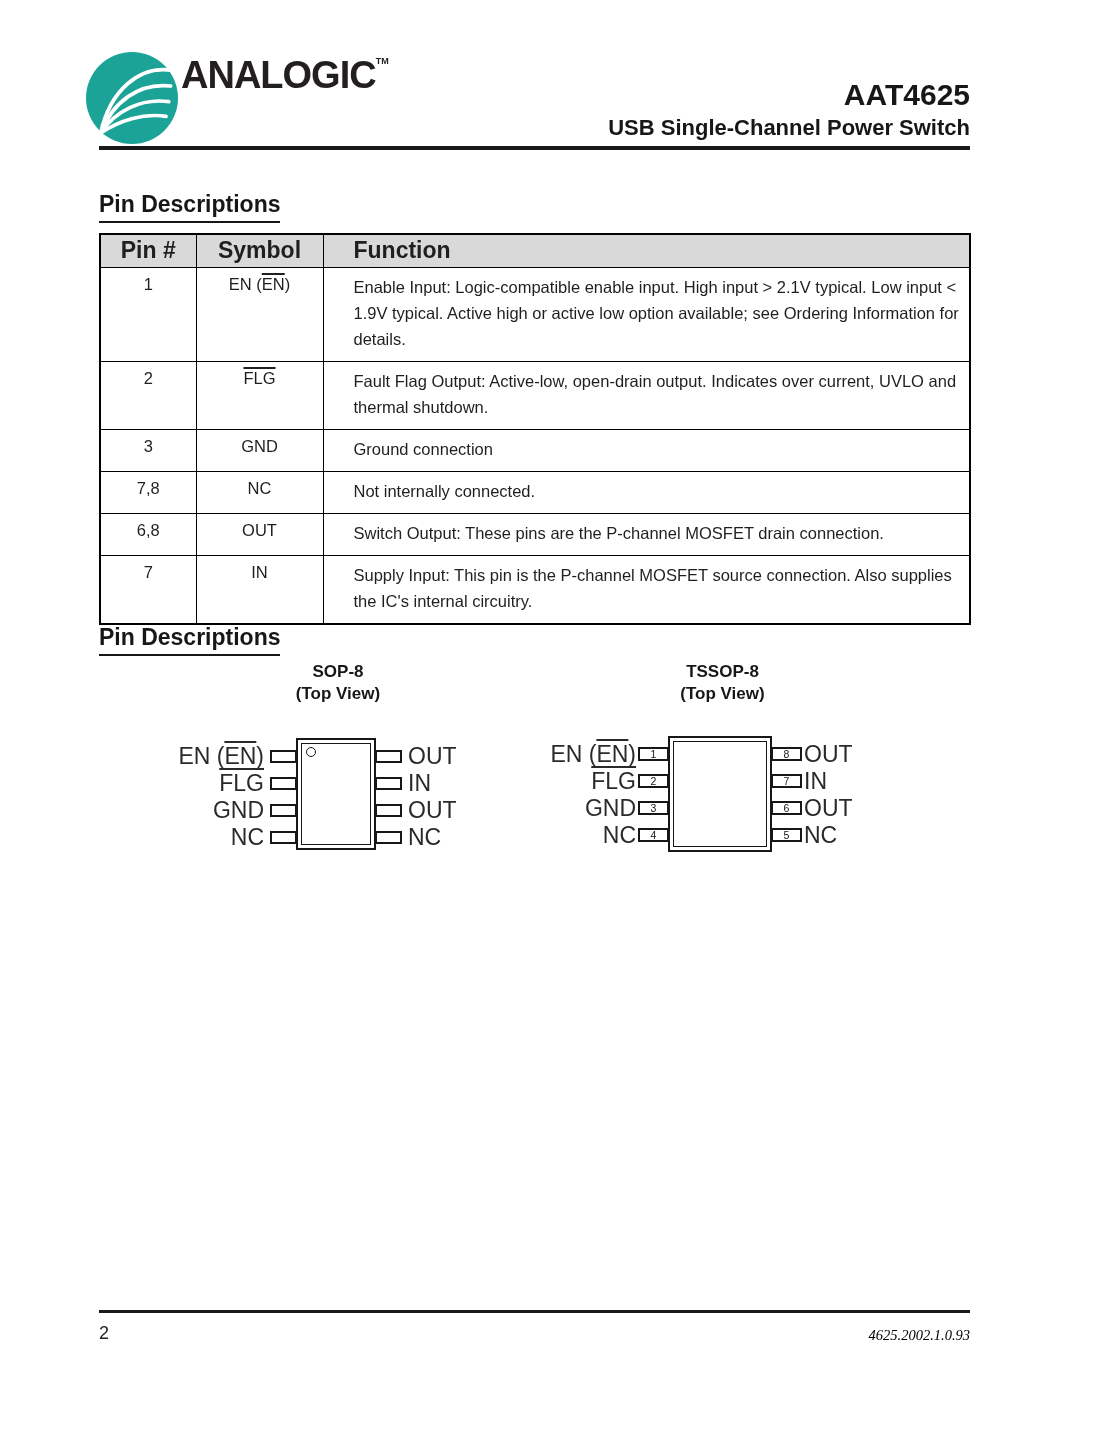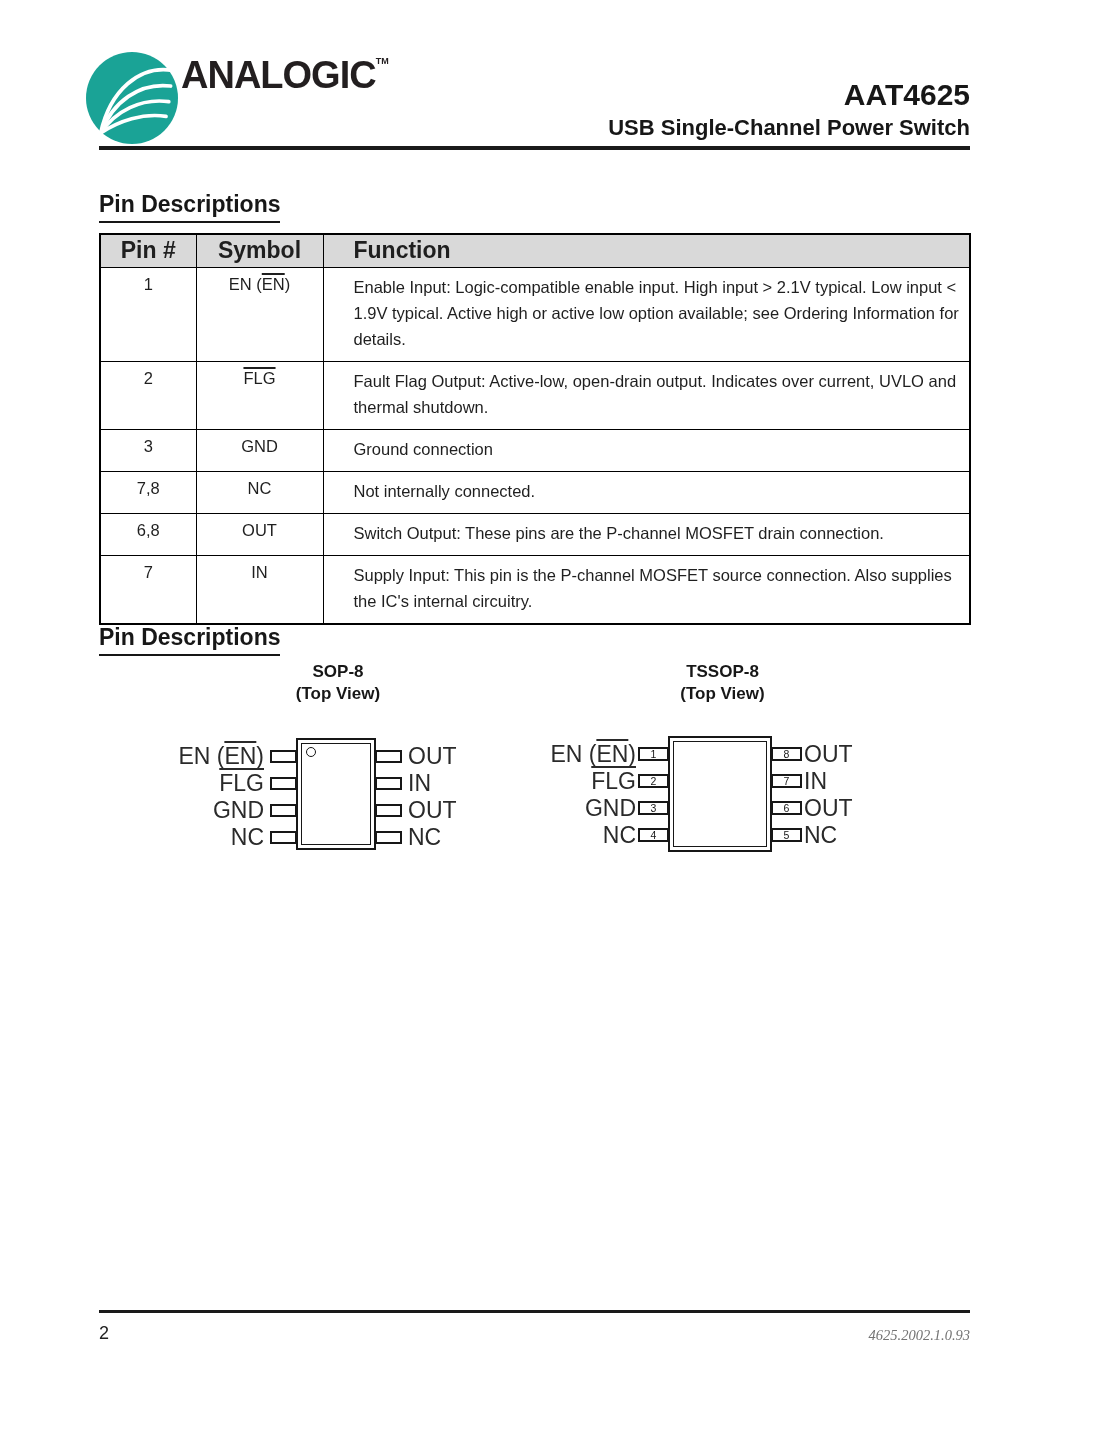--- a/index.html
+++ b/index.html
@@ -113,21 +113,21 @@
 
   
   .footer-rule {
     position: absolute; left: 99px; top: 1310px; width: 871px; height: 3px;
     background: #1a1a1a;
   }
   .page-number { position: absolute; left: 99px; top: 1323px; font-size: 18px; color: #222; }
   .doc-code {
     position: absolute; right: 135px; top: 1327px;
     font-family: "Liberation Serif", serif; font-style: italic;
-    font-size: 14.5px; color: #737373;
+    font-size: 14.5px; color: #000000;
   }
 </style>
 </head>
 <body>
 
 <div class="page">
 
   <svg class="logo-svg" viewBox="0 0 100 100">
     <circle cx="50" cy="50" r="50" fill="#1aa396"></circle>
     <g stroke="#ffffff" fill="none" stroke-width="4" stroke-linecap="round">

